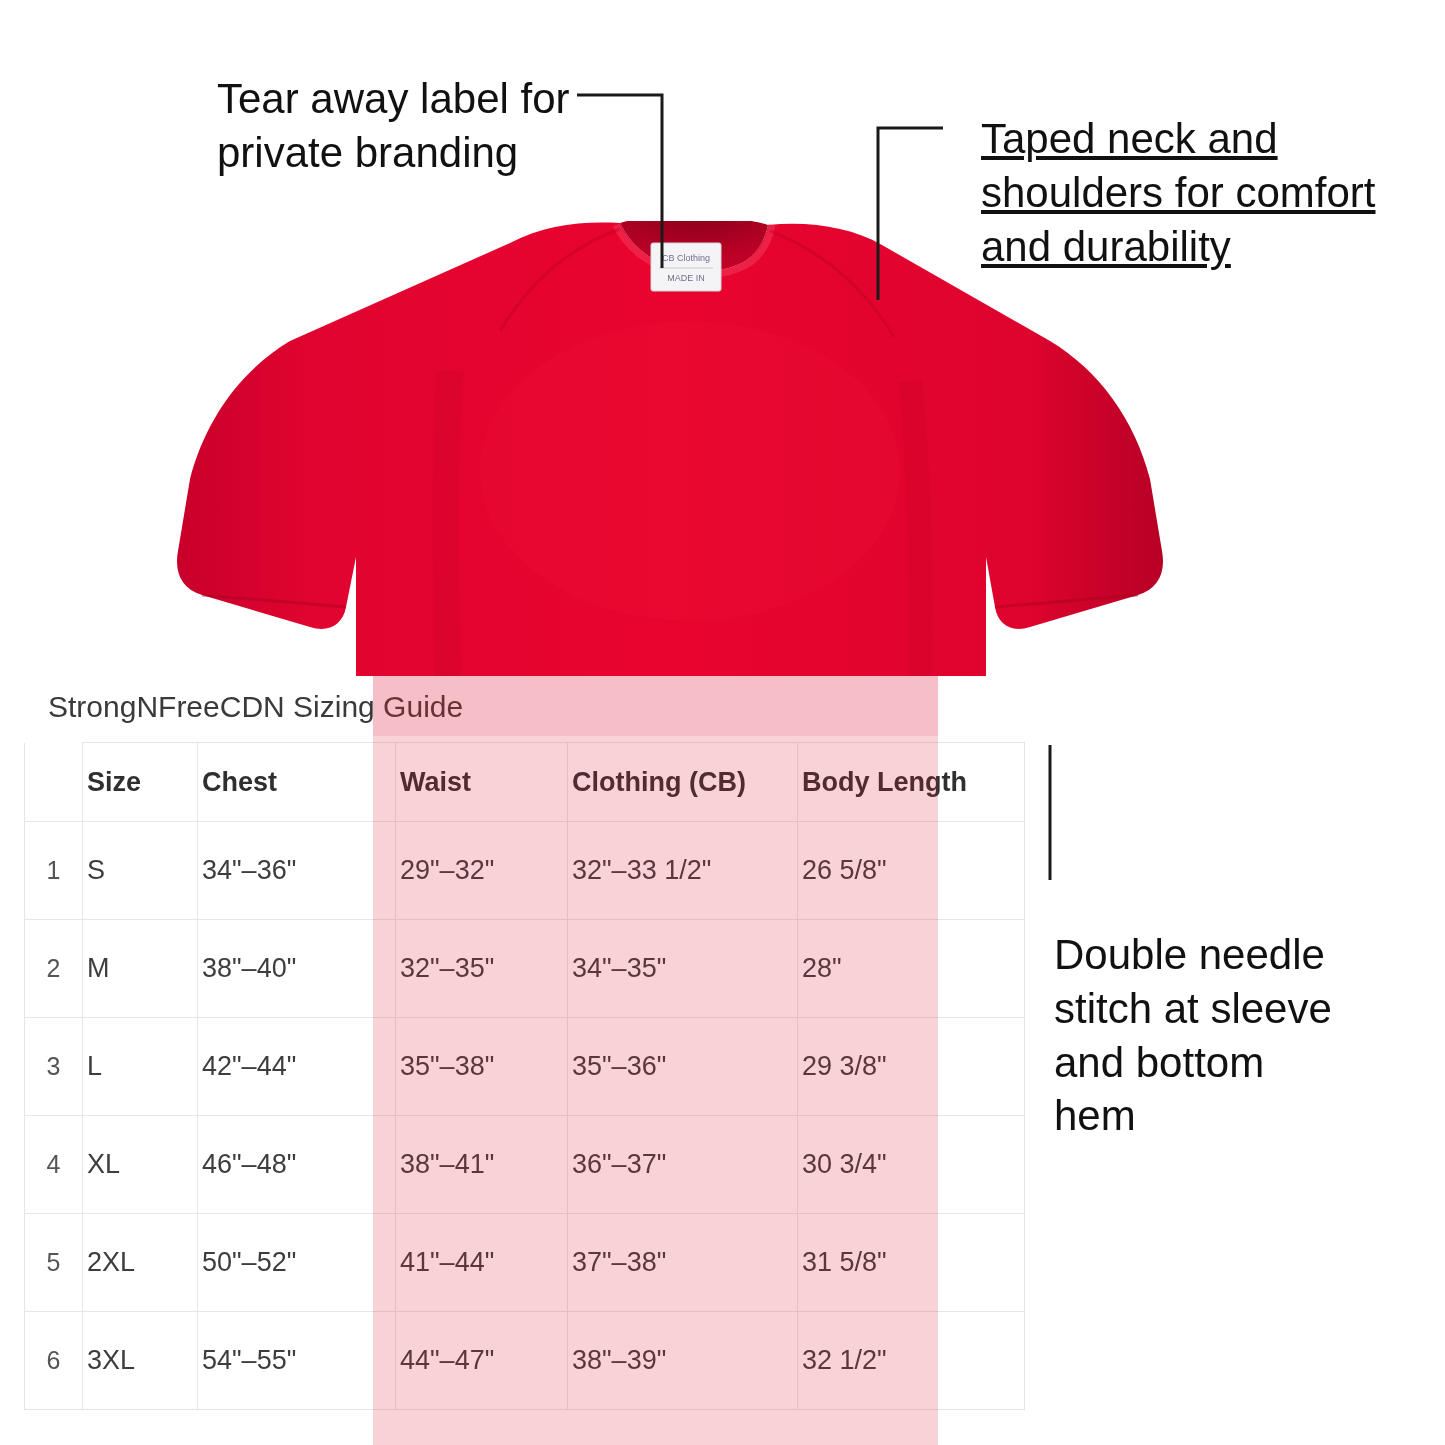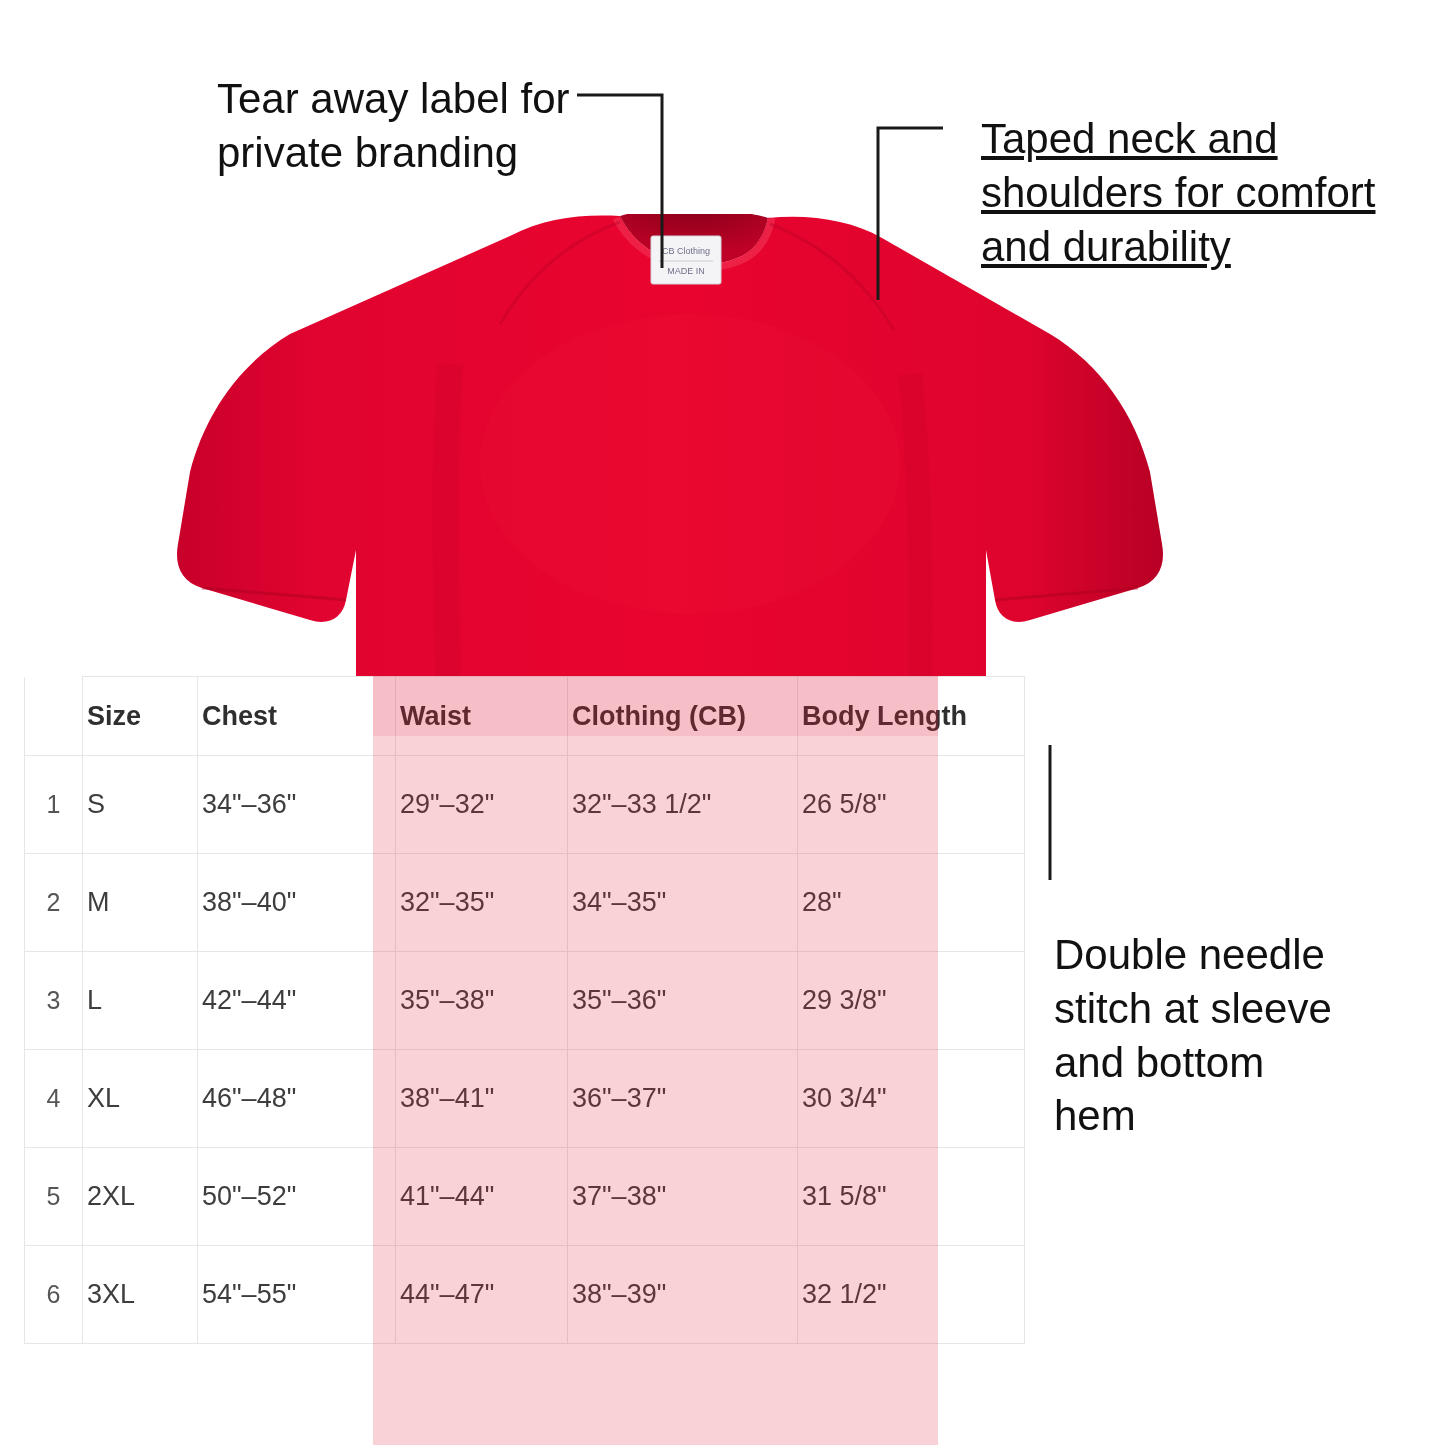--- a/index.html
+++ b/index.html
@@ -33,21 +33,21 @@
     position: absolute;
     left: 0; top: 0;
     width: 1445px; height: 1445px;
     pointer-events: none;
   }
 
   
   #shirt-wrap {
     position: absolute;
     left: 150px;
-    top: 214px;
+    top: 221px;
     width: 1040px;
     height: 620px;
   }
   #shirt-svg { width: 100%; height: 100%; display: block; }
 
   
   .neck-label-text {
     font-size: 9px;
     fill: #6f6f8a;
     font-family: "Liberation Sans", sans-serif;
@@ -221,20 +221,21 @@
 and durability</div>
 
 <div class="callout" id="callout-double-needle">Double needle
 stitch at sleeve
 and bottom
 hem</div>
 
 <div id="panel-fade"></div>
 
 <div id="sizing-panel">
+  <div id="sizing-title">StrongNFreeCDN Sizing Guide</div>
 
   <table class="sizing">
     <colgroup>
       <col class="c-idx">
         <col class="c-size">
         <col class="c-chest">
       <col class="c-waist">
         <col class="c-slv">
         <col class="c-body">
     </colgroup>

